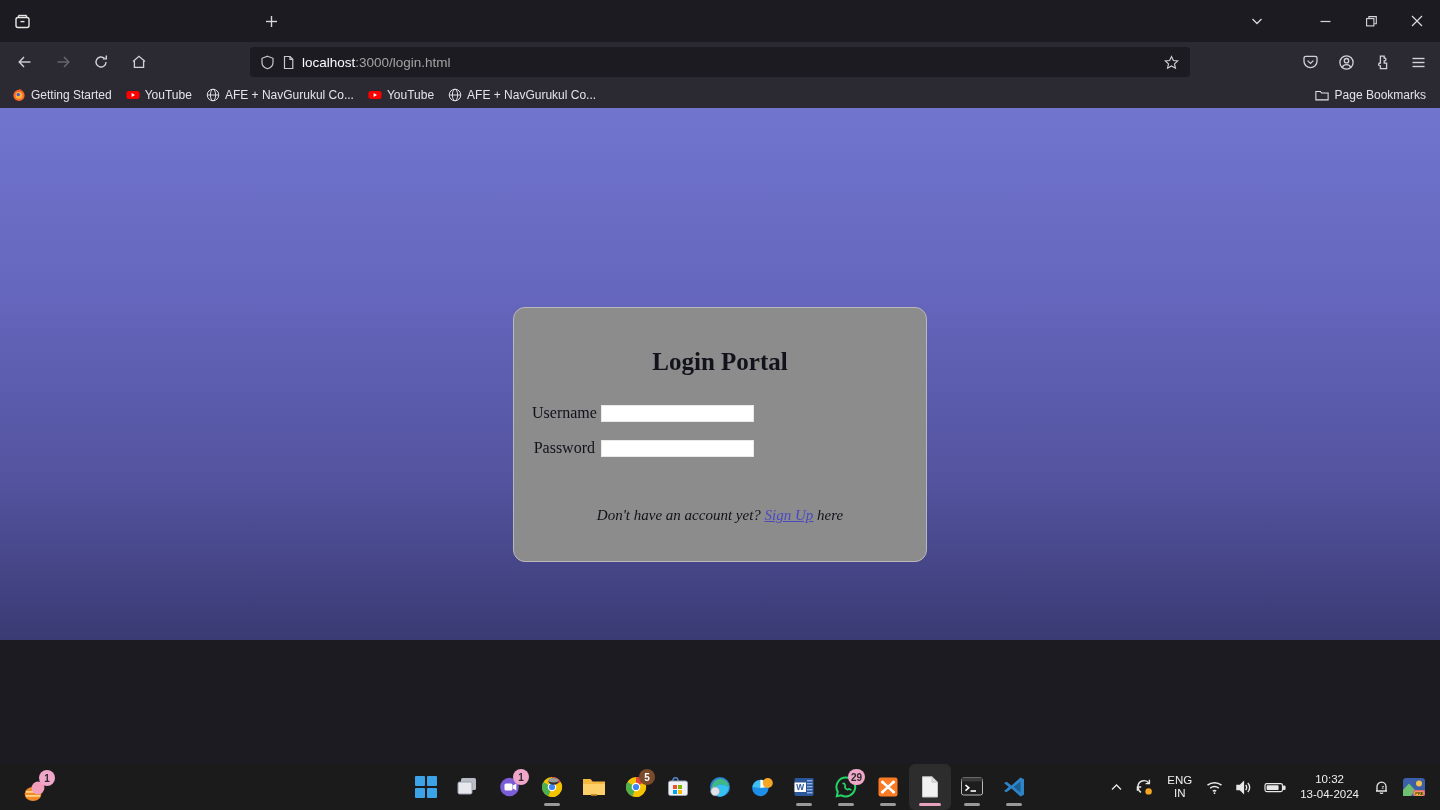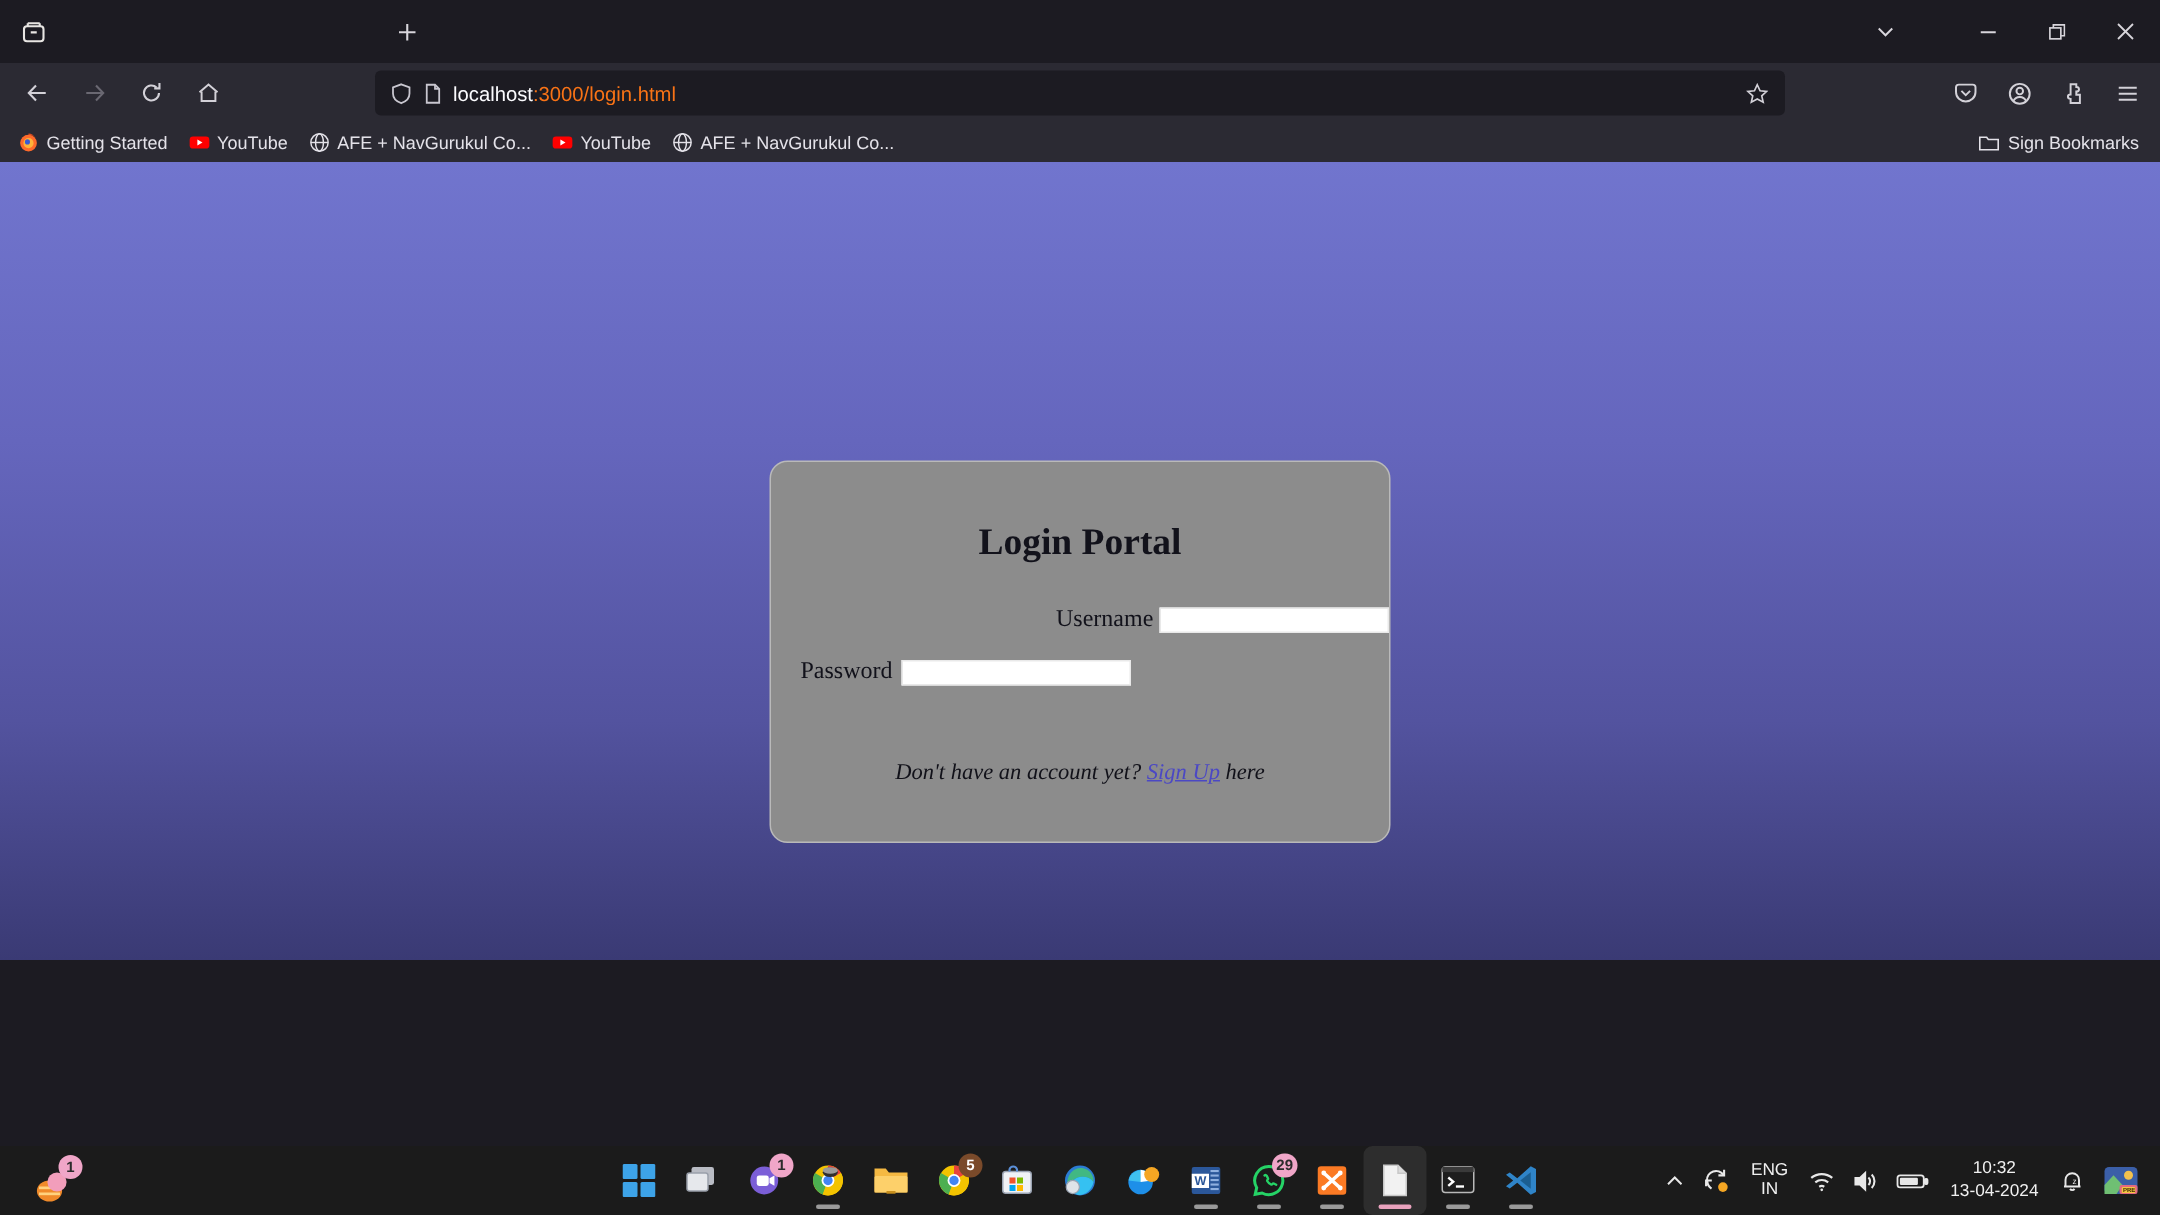--- a/index.html
+++ b/index.html
@@ -50,21 +50,21 @@
     width:34px; height:30px; margin-left:4px;
     display:flex; align-items:center; justify-content:center; border-radius:4px;
   }
   .nav-btn:first-child { margin-left:8px; }
   .urlbar {
     position:absolute; left:250px; top:5px; width:940px; height:30px;
     background:#1c1b22; border-radius:4px; display:flex; align-items:center;
     padding:0 6px 0 10px; gap:6px;
   }
   .url-text { flex:1; font-size:13.5px; color:#fbfbfe; white-space:nowrap; overflow:hidden; }
-  .url-text .dim { color:#f97316; }
+  .url-text .dim { color:#a3a3a3; }
   .urlbar-star { width:26px; height:26px; display:flex; align-items:center; justify-content:center; }
   .nav-right { position:absolute; right:4px; top:5px; display:flex; align-items:center; }
   .nav-right .nav-btn { width:32px; height:30px; margin:0 2px; }
 
   
   .bookmarks {
     position:relative; height:26px; background:#2b2a33;
     display:flex; align-items:center; padding-left:6px; gap:2px;
   }
   .bm {
@@ -87,21 +87,21 @@
     background:#8c8c8c; border:1px solid #b9b9b9; border-radius:12px;
   }
   .card-title {
     text-align:center; margin-top:40px;
     font-family:"Liberation Serif", serif; font-weight:bold; font-size:25px;
     color:#12121b;
   }
   .field-row {
     display:flex; align-items:center; margin-left:18px;
   }
-  .field-row.username { margin-top:28px;justify-content:flex-end; }
+  .field-row.username { margin-top:28px; }
   .field-row.password { margin-top:17px; }
   .field-label {
     font-family:"Liberation Serif", serif; font-size:16px; color:#12121b;
     width:63px; text-align:right;
   }
   .field-input {
     margin-left:6px; width:153px; height:17px; background:#ffffff;
     border:1px solid #e9e9e9; outline:none;
     font-family:"Liberation Serif", serif; font-size:12px; padding:0 2px;
   }
@@ -347,21 +347,21 @@
         </span>
         <span class="bm-label">AFE + NavGurukul Co...</span>
       </div>
 
       <div class="bm-other">
         <span>
           <svg width="14" height="13" viewBox="0 0 16 14" stroke="#e4e2e9" stroke-width="1.2" fill="none">
             <path d="M1 12 V2.4 H6.2 L7.5 4.2 H15 V12 Z"></path>
           </svg>
         </span>
-        <span>Sign Bookmarks</span>
+        <span>Page Bookmarks</span>
       </div>
     </div>
   </div>
 
   <div class="page">
     <div class="login-card">
 
       <div class="card-title">Login Portal</div>
 
       <div class="field-row username">

